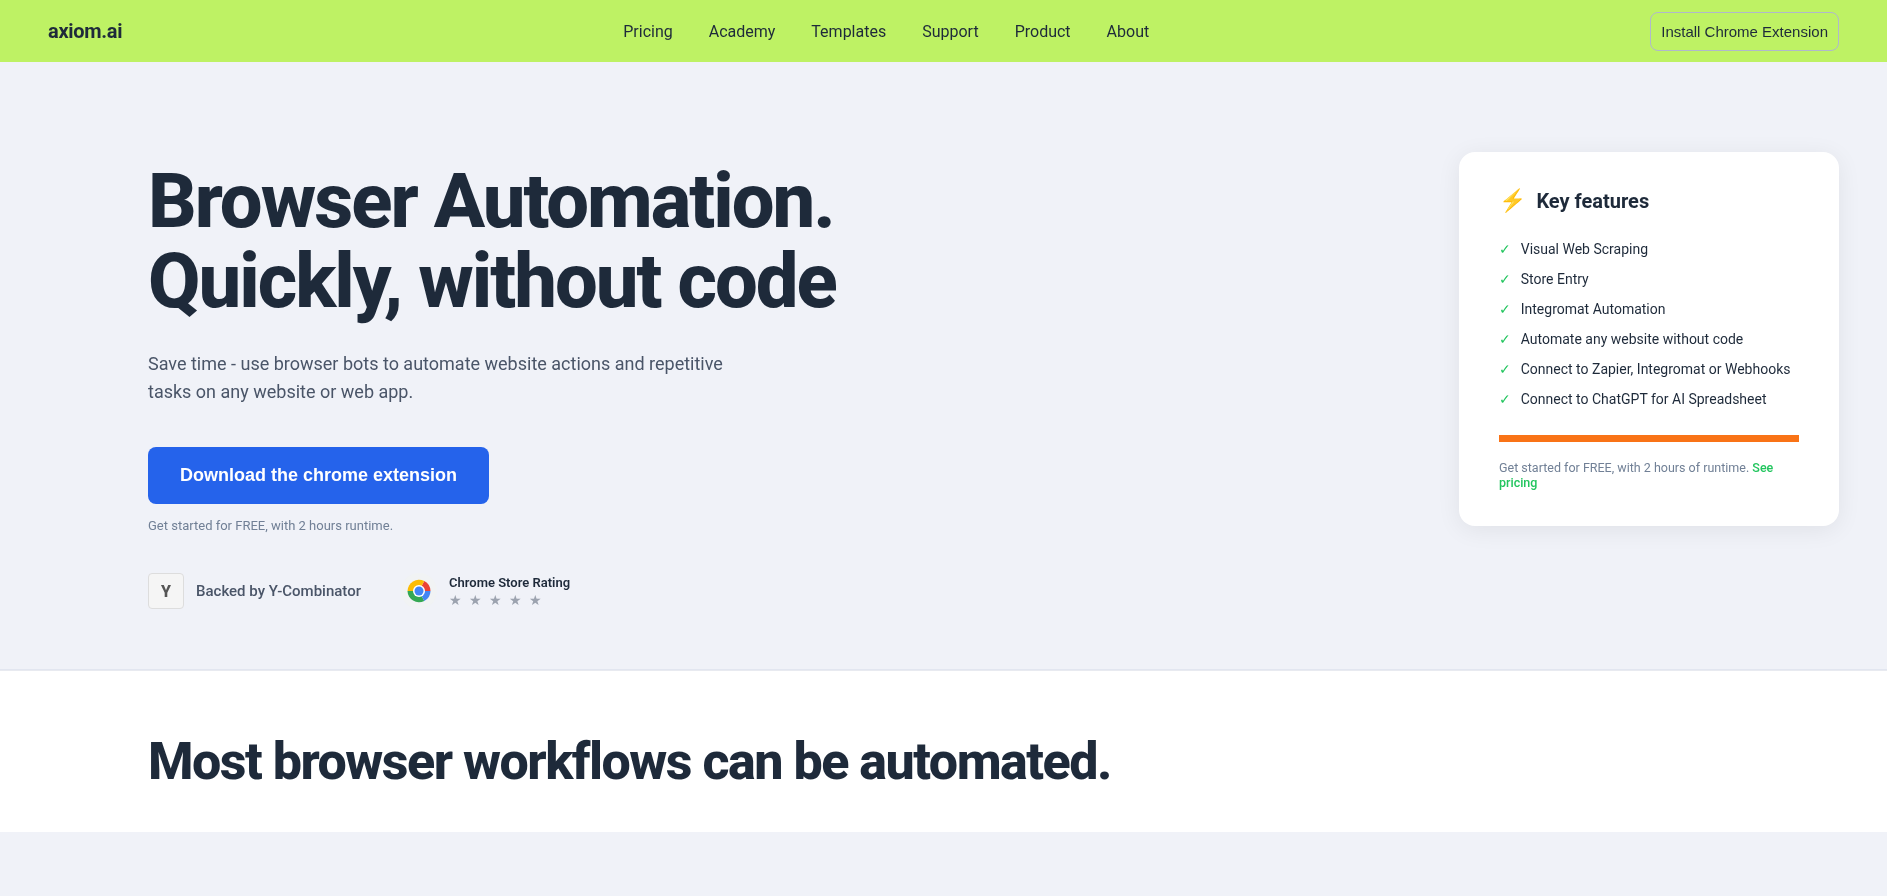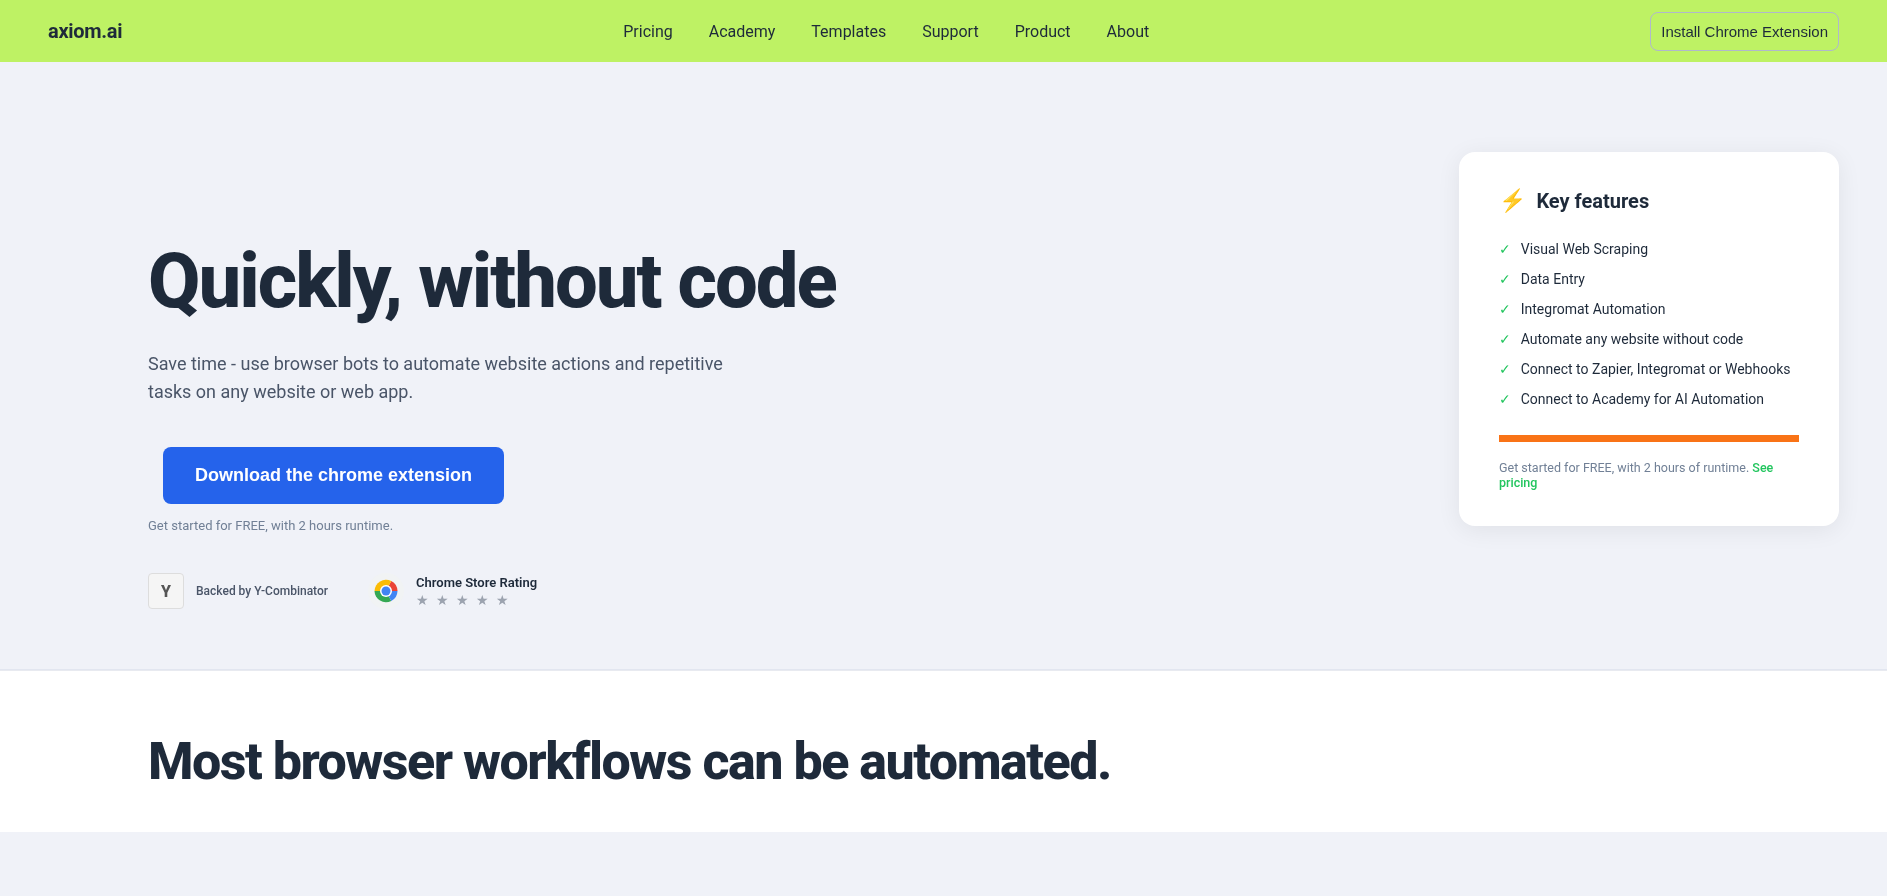--- a/index.html
+++ b/index.html
@@ -97,21 +97,20 @@
       background-color: #2563eb;
       color: white;
       border: none;
       padding: 18px 32px;
       border-radius: 8px;
       font-size: 18px;
       font-weight: 600;
       cursor: pointer;
       margin-bottom: 14px;
       display: inline-block;
-      margin-left: 15px;
     }
 
     .cta-subtitle {
       font-size: 13px;
       color: #718096;
     }
 
     
     .features-card {
       background: white;
@@ -201,21 +200,21 @@
       align-items: center;
       justify-content: center;
       font-weight: 800;
       font-size: 16px;
       color: #555;
       border-radius: 4px;
       flex-shrink: 0;
     }
 
     .badge-text {
-      font-size: 12px;
+      font-size: 15px;
       color: #4a5568;
       font-weight: 500;
     }
 
     .chrome-logo {
       width: 36px;
       height: 36px;
       flex-shrink: 0;
     }
 
@@ -272,21 +271,21 @@
     <li><a href="#">Product</a></li>
     <li><a href="#">About</a></li>
   </ul>
 
   <button class="install-btn">Install Chrome Extension</button>
 </nav>
 
 <div class="hero">
   <div class="hero-left">
     <h1 class="hero-title">
-      <br>
+      <span>Browser Automation.</span><br>
       <span>Quickly, without code</span>
     </h1>
     <p class="hero-subtitle">Save time - use browser bots to automate website actions and repetitive tasks on any website or web app.</p>
 
     <button class="cta-btn">Download the chrome extension</button>
     <p class="cta-subtitle">Get started for FREE, with 2 hours runtime.</p>
 
     
     <div class="badges-row">
       <div class="badge-item">
@@ -322,37 +321,37 @@
       <span class="features-card-title">Key features</span>
     </div>
 
     <ul class="features-list">
       <li>
         <span class="check-icon">✓</span>
         <span>Visual Web Scraping</span>
       </li>
       <li>
         <span class="check-icon">✓</span>
-        <span>Data Entry</span>
+        <span>Store Entry</span>
       </li>
       <li>
         <span class="check-icon">✓</span>
         <span>Integromat Automation</span>
       </li>
       <li>
         <span class="check-icon">✓</span>
         <span>Automate any website without code</span>
       </li>
       <li>
         <span class="check-icon">✓</span>
         <span>Connect to Zapier, Integromat or Webhooks</span>
       </li>
       <li>
         <span class="check-icon">✓</span>
-        <span>Connect to Academy for AI Automation</span>
+        <span>Connect to ChatGPT for AI Spreadsheet</span>
       </li>
     </ul>
 
     <div class="features-footer">
       <span>Get started for FREE, with 2 hours of runtime.</span>
       <a href="#">See pricing</a>
     </div>
   </div>
 </div>
 

